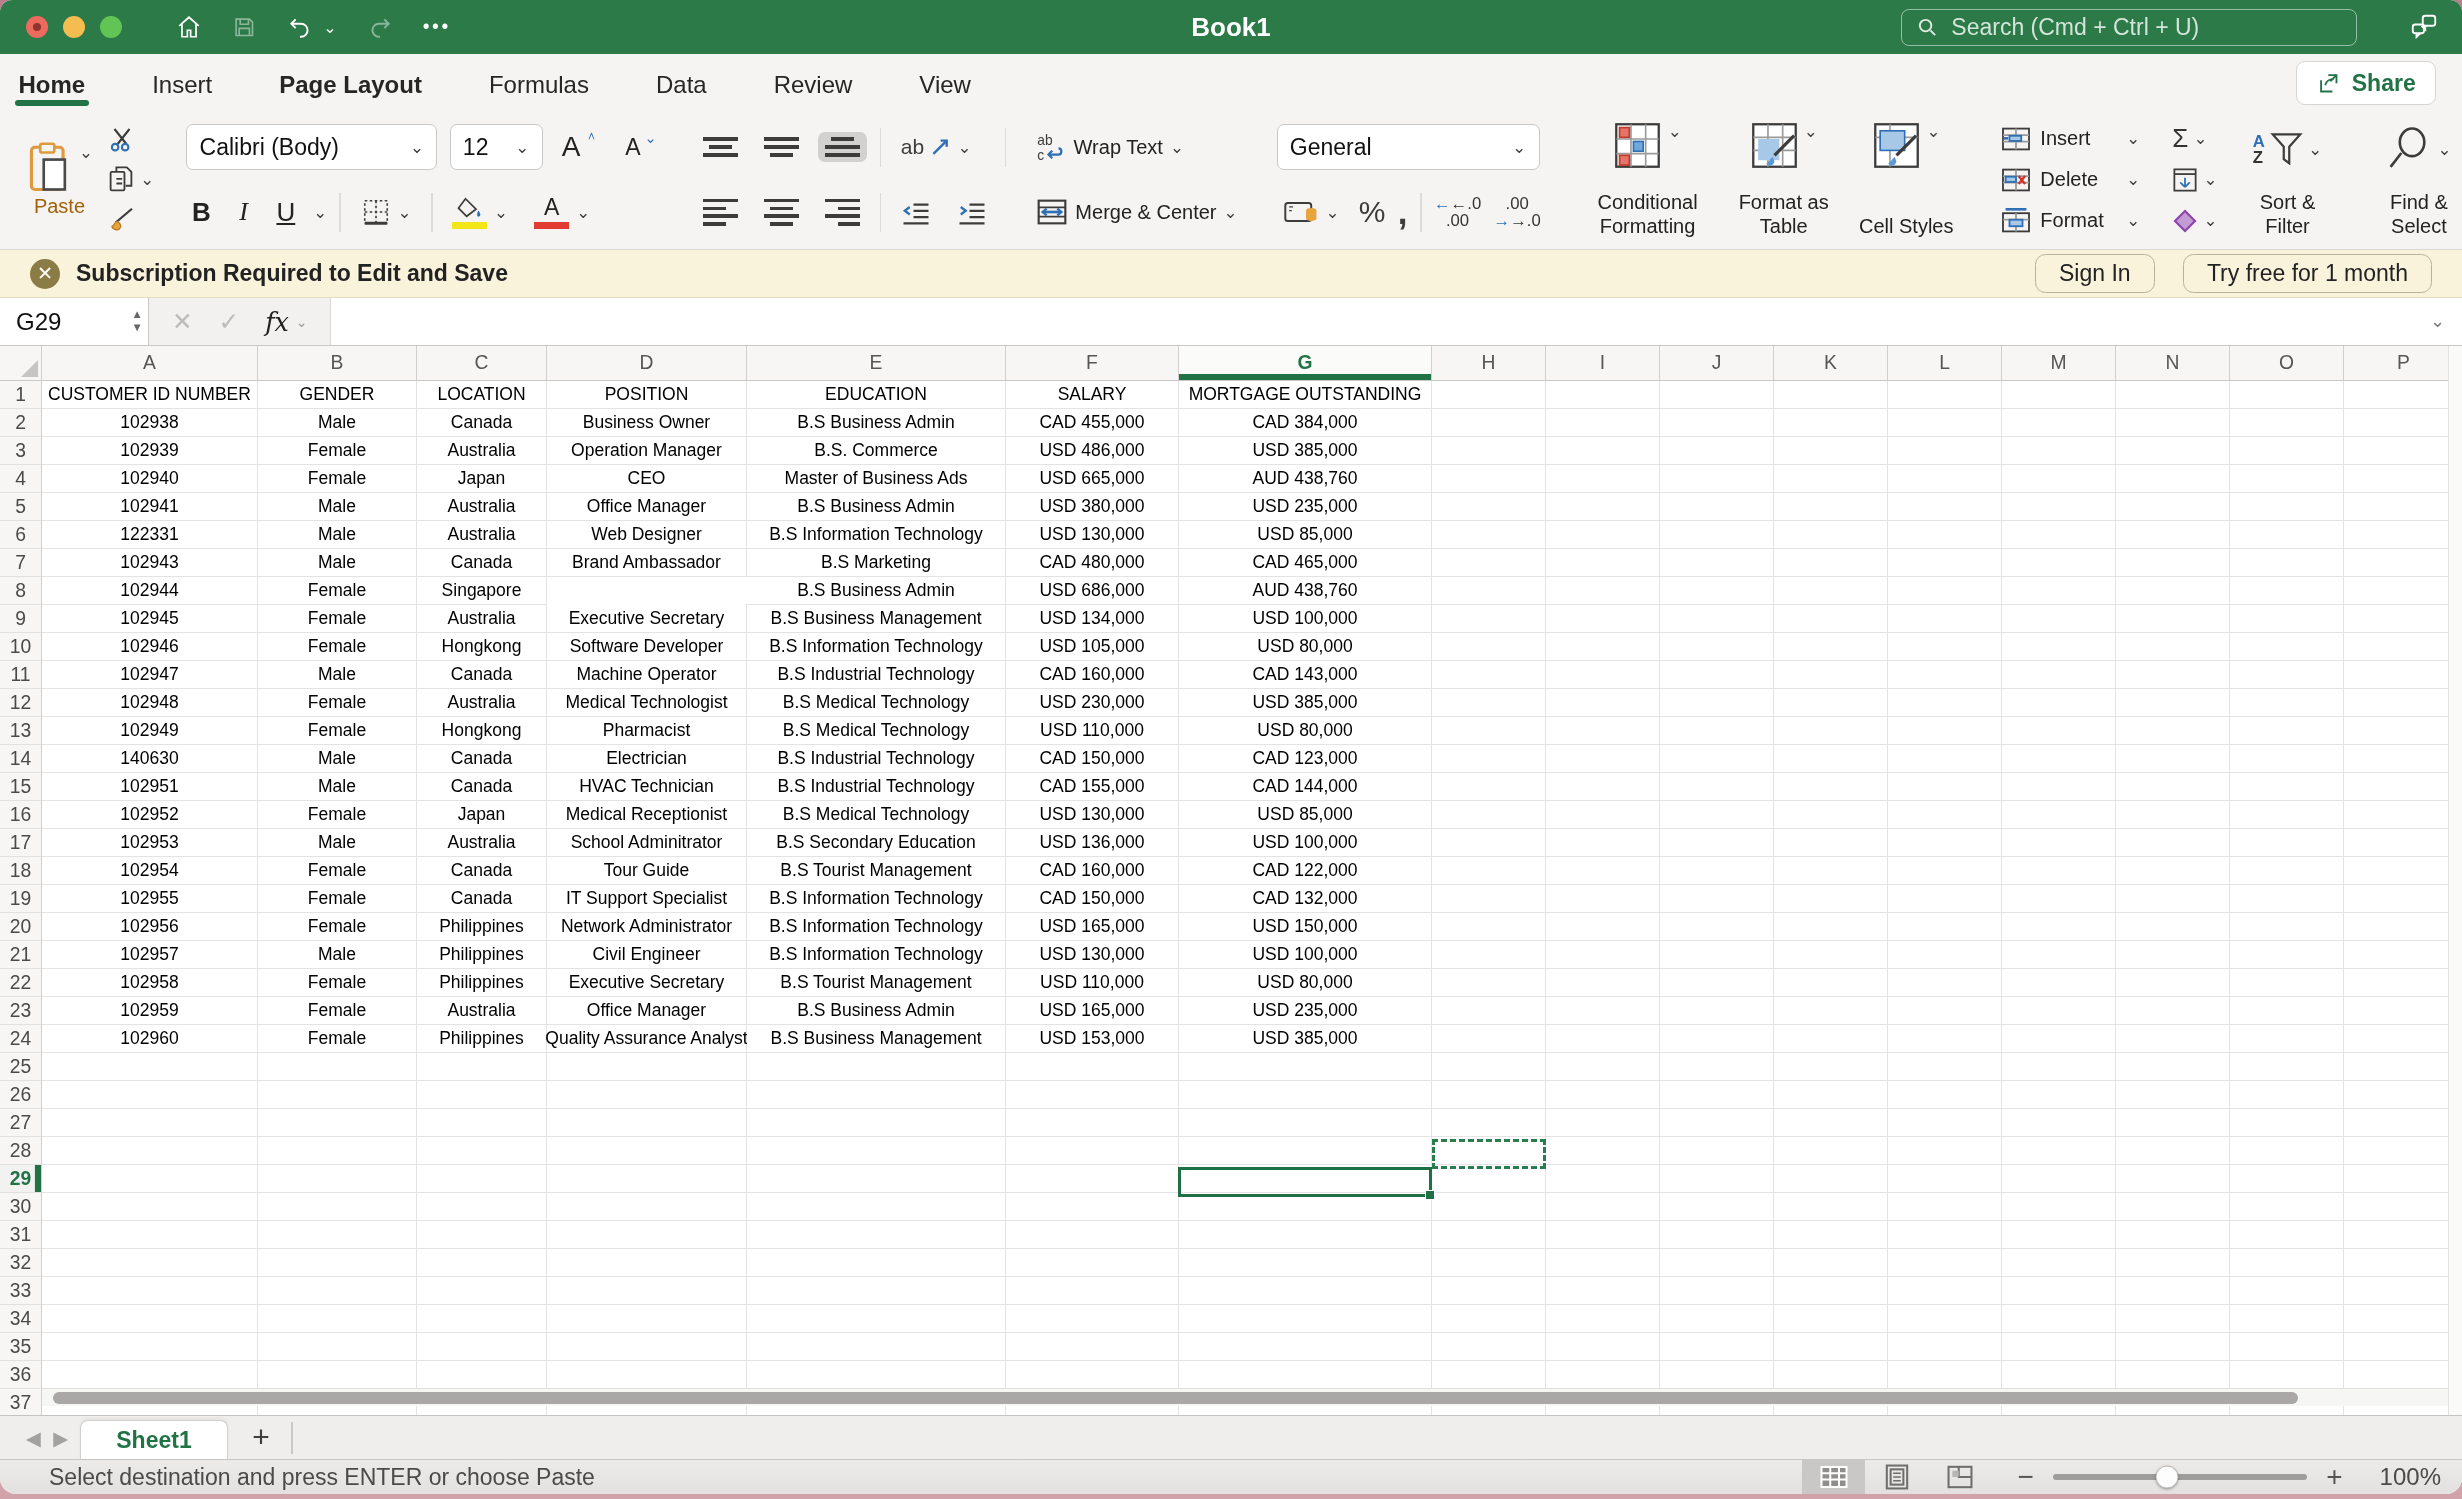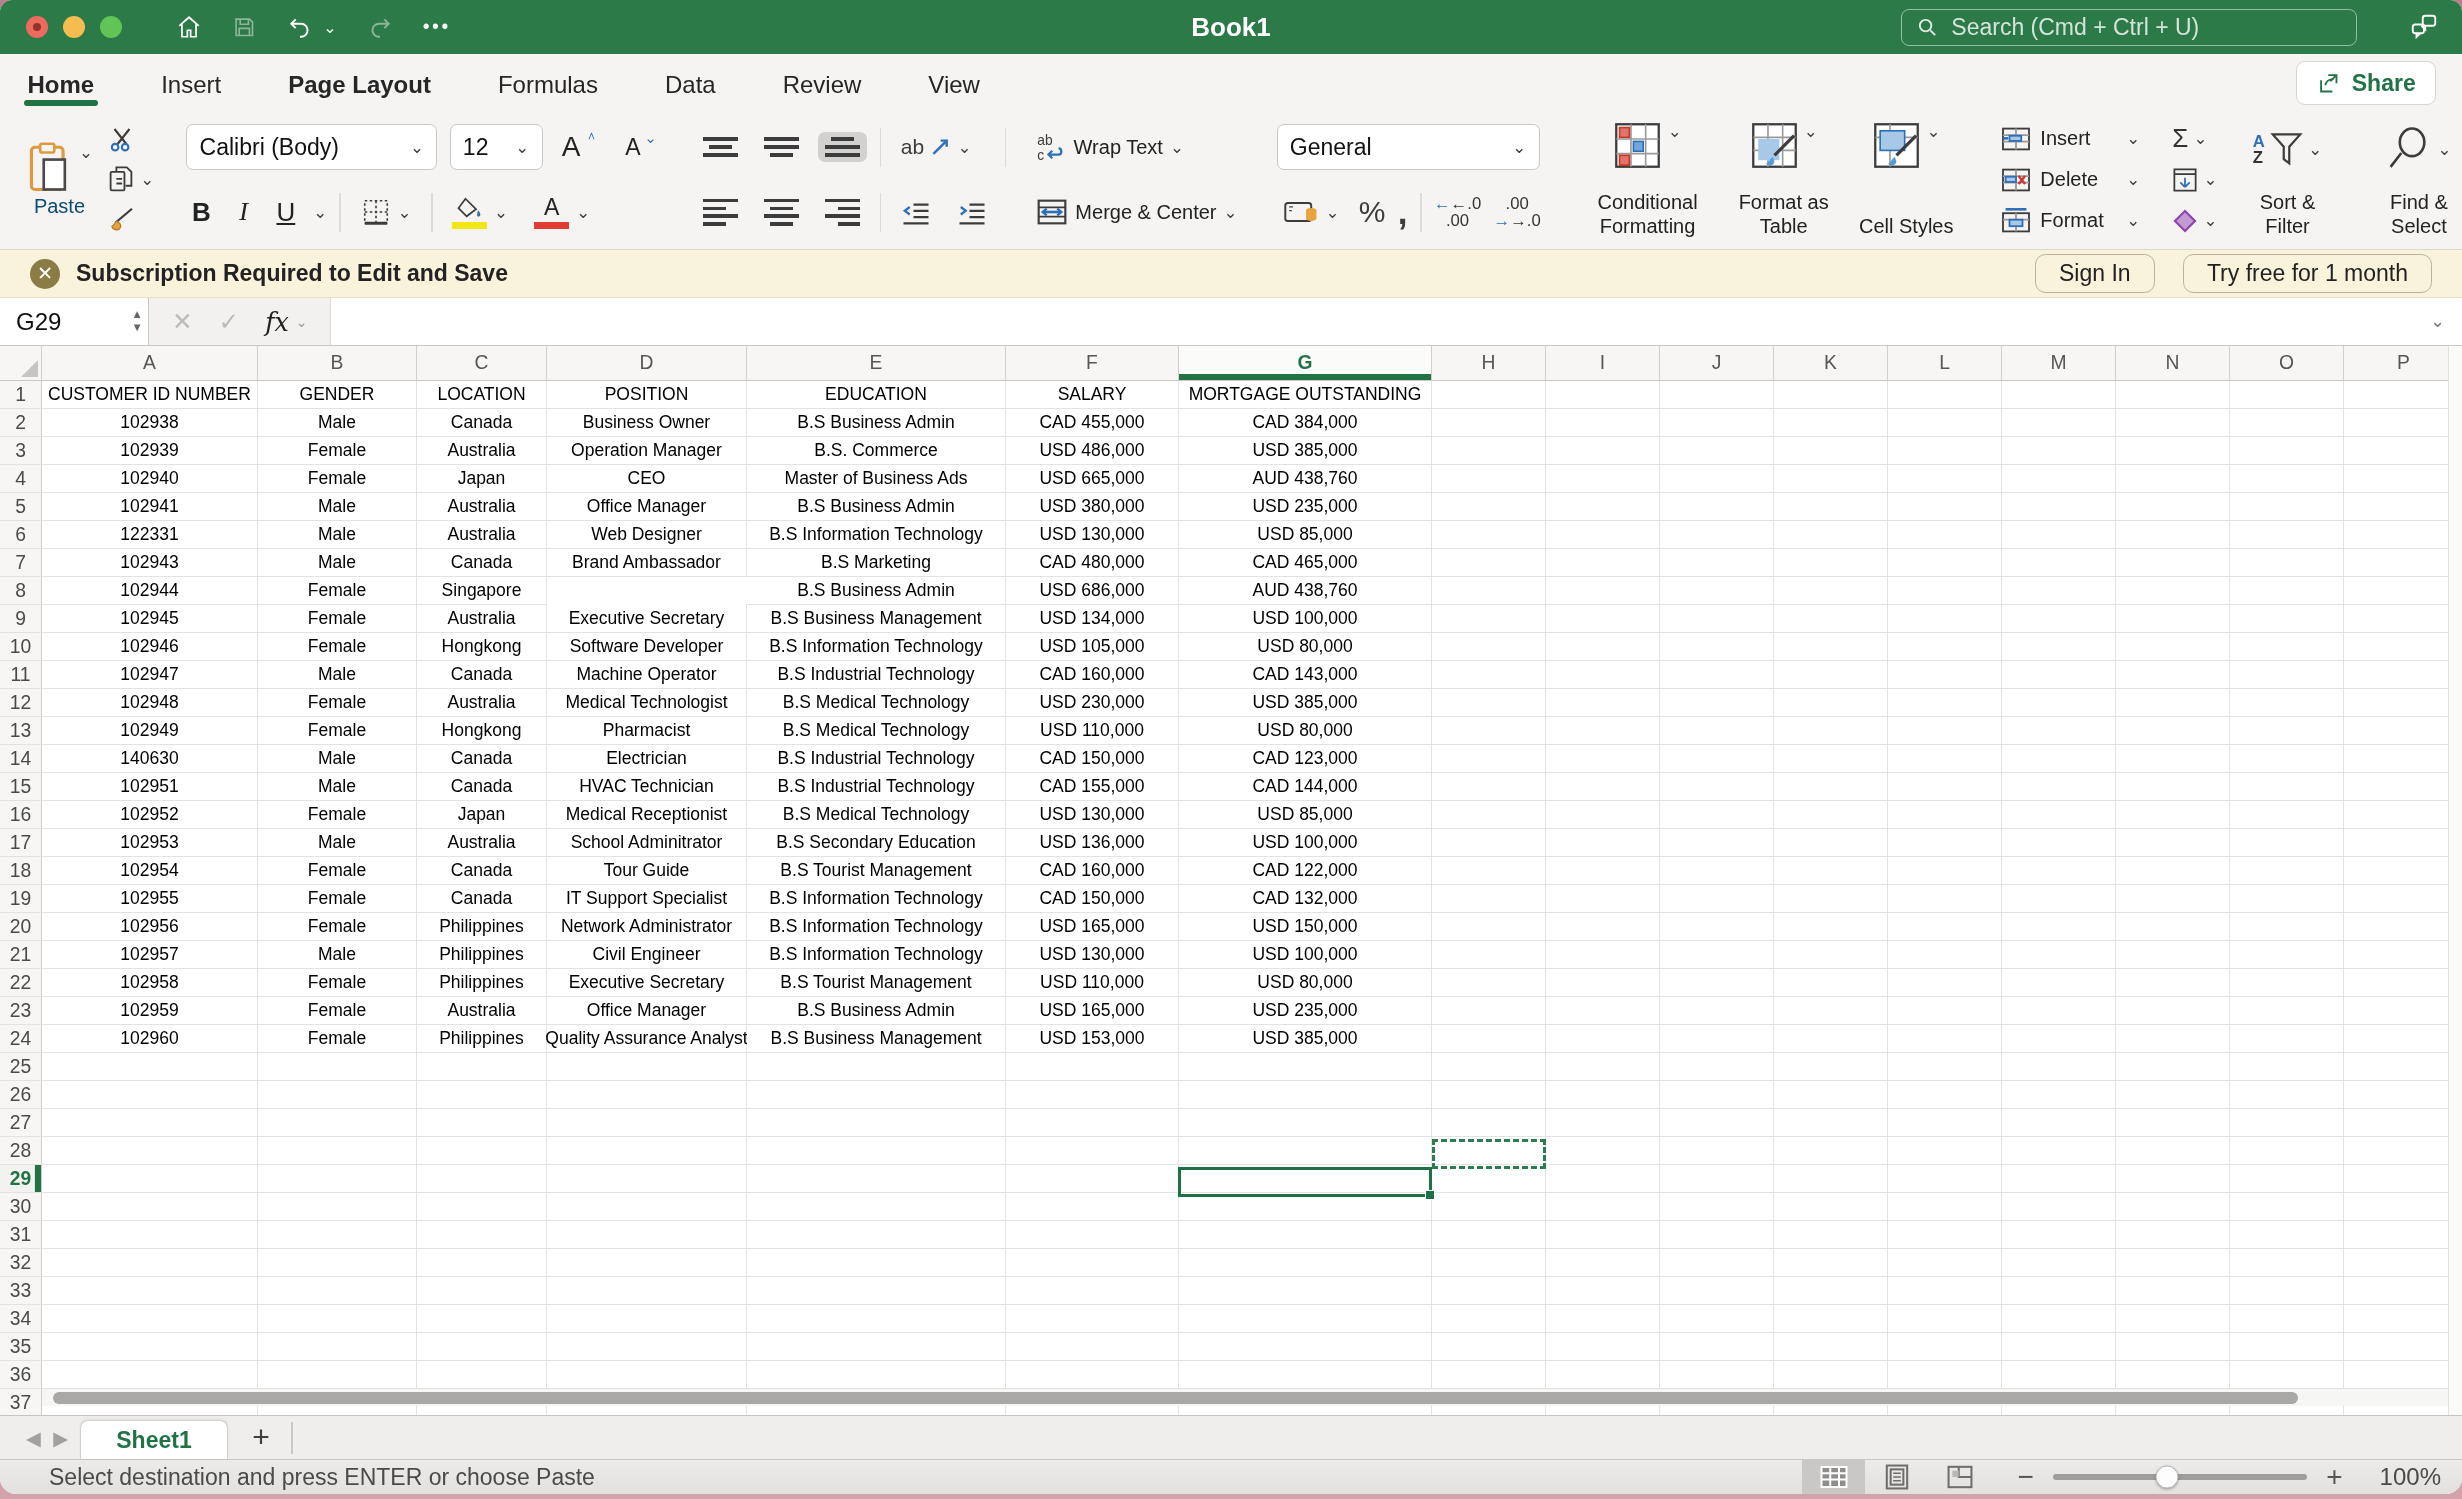--- a/index.html
+++ b/index.html
@@ -22,38 +22,38 @@
   .light.green{background:#61c454;}
   .qa{display:flex;align-items:center;gap:30px;margin-left:54px;color:#fff;}
   .qa .dimmed{opacity:.45;}
   .qa .chev-sm{font-size:16px;color:rgba(255,255,255,.9);margin-left:-19.3px;}
   .win-title{position:absolute;left:50%;transform:translateX(-50%);color:#fff;font-size:26px;font-weight:700;}
   .searchbox{position:absolute;right:105px;top:8.8px;width:456px;height:37px;border:1.8px solid rgba(255,255,255,.5);border-radius:8px;display:flex;align-items:center;gap:12.3px;padding:0 14px;color:rgba(255,255,255,.8);font-size:23px;}
   .people{position:absolute;right:23px;top:12.3px;}
   .ellipsis{font-size:19.3px;letter-spacing:2.6px;}
 
   
-  .tabrow{height:58px;background:var(--ribbon-bg);display:flex;align-items:center;padding:0 24px;position:relative;flex:0 0 auto;}
+  .tabrow{height:58px;background:var(--ribbon-bg);display:flex;align-items:center;padding:0 15px;position:relative;flex:0 0 auto;}
   .rtab{font-size:24px;color:#262626;margin-right:60px;padding:12.3px 3.5px 8.8px;position:relative;cursor:default;}
   .rtab.bold{font-weight:700;}
   .rtab.active{font-weight:700;}
   .rtab.active::after{content:"";position:absolute;left:0;right:0;bottom:1.8px;height:6.1px;border-radius:3.5px;background:var(--green);}
   .share-btn{position:absolute;right:26px;top:7px;height:44px;background:#fff;border:1.8px solid #d6d5d3;border-radius:8.8px;display:flex;align-items:center;gap:10.5px;padding:0 19.3px;color:var(--green);font-size:23px;font-weight:700;}
 
   
   .ribbon{height:138px;background:var(--ribbon-bg);border-bottom:1.8px solid var(--line);display:flex;align-items:stretch;padding:7px 26px 8.8px;flex:0 0 auto;}
   .rsep{width:1.8px;background:#dcdbd9;margin:7px 16px;}
   .rg{display:flex;flex-direction:column;justify-content:space-between;}
   .rrow{display:flex;align-items:center;gap:12.3px;height:56px;}
   .chev{font-size:16.7px;color:#3f3f3f;}
   .combo{background:#fff;border:1.8px solid #c9c8c6;border-radius:7px;height:46px;display:flex;align-items:center;justify-content:space-between;padding:0 12.3px;font-size:23px;color:#111;}
   .g-paste{flex-direction:row;gap:14px;}
   .paste-btn{display:flex;flex-direction:column;align-items:center;justify-content:center;}
   .paste-top{display:flex;align-items:flex-start;gap:7px;}
-  .paste-lbl{font-size:20px;color:#0c4a6e;margin-top:1.8px;}
+  .paste-lbl{font-size:20px;color:#a16207;margin-top:1.8px;}
   .paste-tools{display:flex;flex-direction:column;justify-content:space-around;}
   .tool{display:flex;align-items:center;gap:5.3px;height:39px;}
   .glyph{font-size:26px;color:var(--icon);}
   .bi{font-size:26px;color:#222;width:30px;text-align:center;}
   .vline{width:1.8px;height:39px;background:#dcdbd9;}
   .colorbar{display:flex;flex-direction:column;align-items:center;gap:2.6px;}
   .bar{width:35px;height:7px;}
   .alines{display:flex;flex-direction:column;gap:4.4px;width:35px;}
   .alines span{height:3.5px;background:#3c3c3c;display:block;}
   .sel-ic{background:#d2d1cf;border-radius:7px;padding:7px 8.8px;}

